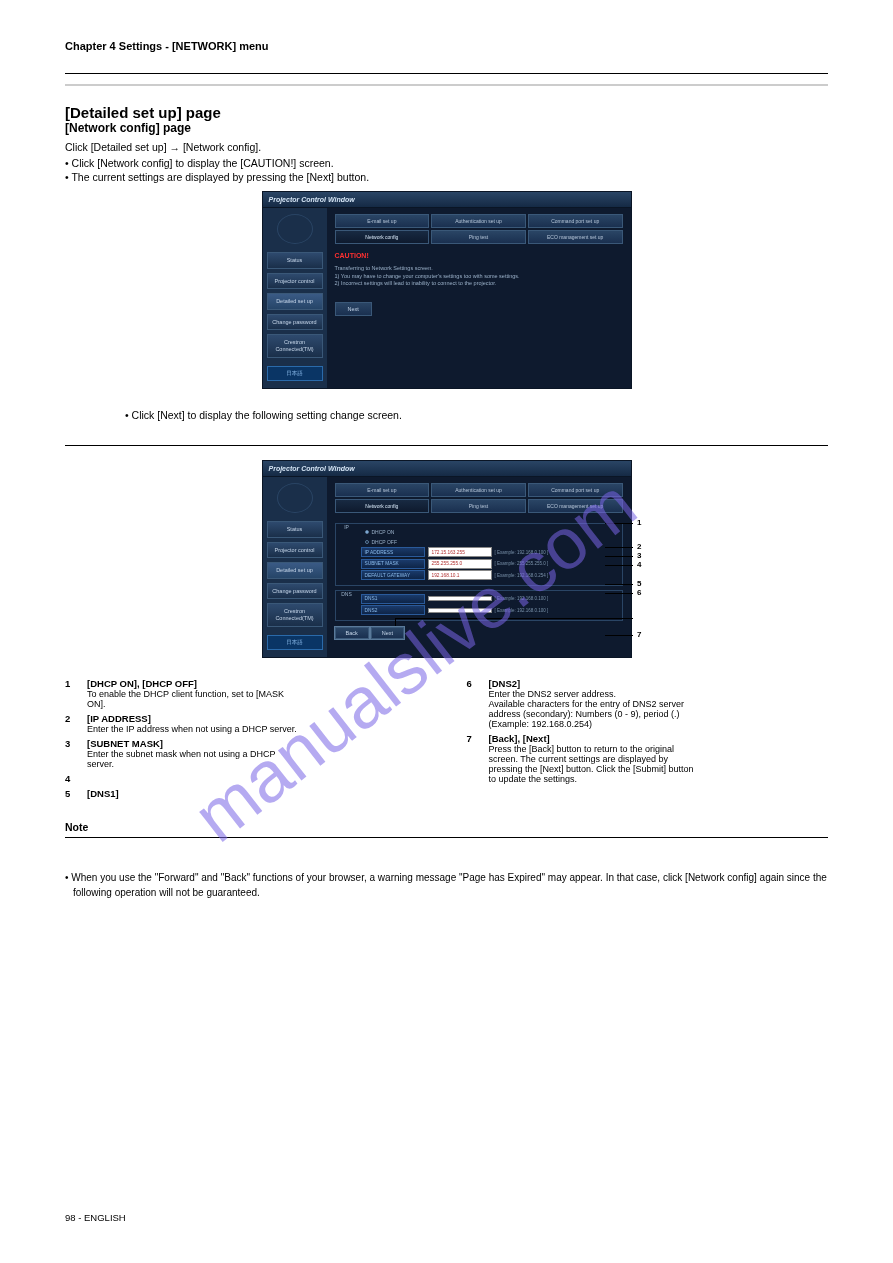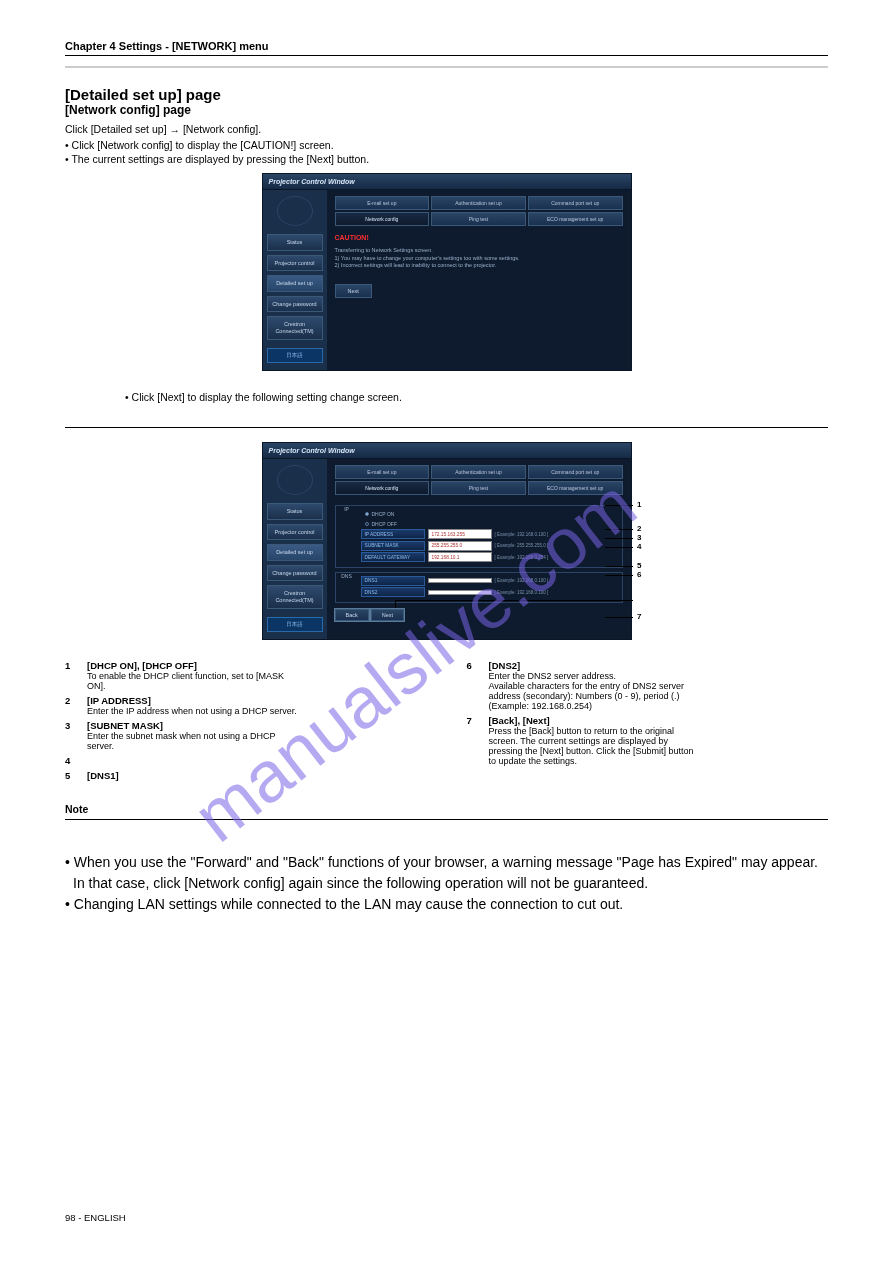--- a/index.html
+++ b/index.html
@@ -8,21 +8,21 @@
     height: 1263px;
     background: #fff;
     font-family: Arial, sans-serif;
     font-size: 11px;
     position: relative;
     padding: 40px 65px;
   }
   .chapter-bar {
     font-size: 11px;
     font-weight: bold;
-    padding-bottom: 3px;
+    padding-bottom: 21px;
     border-bottom: 1px solid #000;
     margin-bottom: 10px;
   }
   .inner-rule {
     border-top: 2px solid #ccc;
     margin-bottom: 18px;
   }
   .detailed-heading {
     font-size: 15px;
     font-weight: bold;
@@ -235,21 +235,21 @@
     gap: 40px;
   }
   .note-head {
     font-size: 10.5px;
     font-weight: bold;
     border-bottom: 1px solid #000;
     padding-bottom: 4px;
     margin: 18px 0 4px;
   }
   .note-list {
-    font-size: 14px;
+    font-size: 10px;
     line-height: 1.5;
     margin-top: 32px;
   }
   .note-list li { list-style: none; text-indent: -8px; padding-left: 8px; }
   .footer {
     position: absolute;
     bottom: 40px;
     left: 65px;
     right: 65px;
     font-size: 9.5px;
@@ -466,21 +466,20 @@
           <div class="num-t">[Back], [Next]</div>
           <div class="num-desc">Press the [Back] button to return to the original screen. The current settings are displayed by pressing the [Next] button. Click the [Submit] button to update the settings.</div>
         </div>
       </div>
   </div>
 </div>
 
 <div class="note-head">Note</div>
 <ul class="note-list">
   <li>• <span>When you use the "Forward" and "Back" functions of your browser, a warning message "Page has Expired" may appear. In that case, click [Network config] again since the following operation will not be guaranteed.</span></li>
-  <li>• <span>Changing LAN settings while connected to the LAN may cause the connection to cut out.</span></li>
 </ul>
 
 <div class="footer">
   <span>98 - ENGLISH</span>
 </div>
 
 <div class="watermark">
   <svg viewBox="0 0 600 600">
     <text x="300" y="300" font-size="72" font-family="Arial" fill="rgba(120,100,230,0.55)" text-anchor="middle" transform="rotate(-38 300 300)">manualslive.com</text>
   </svg>

